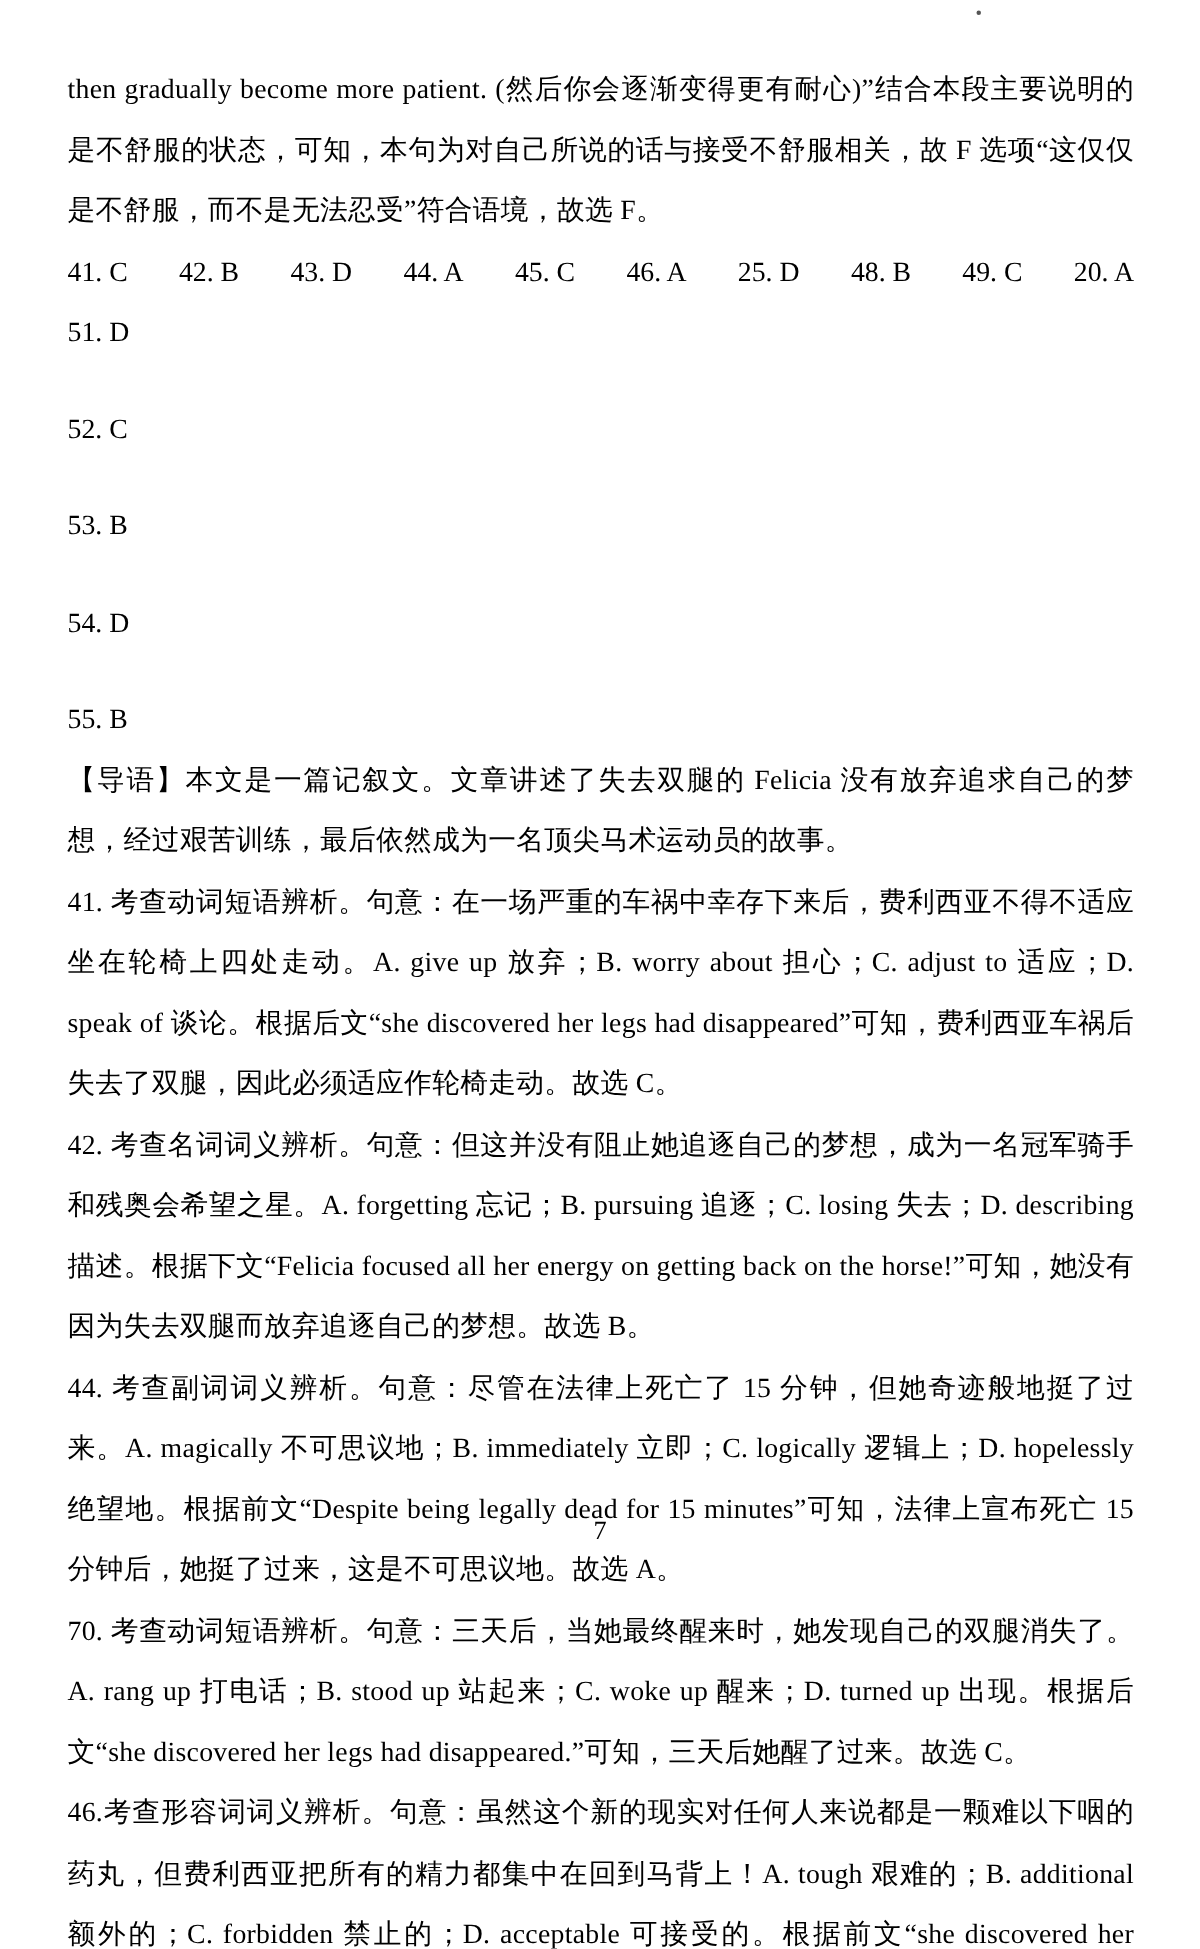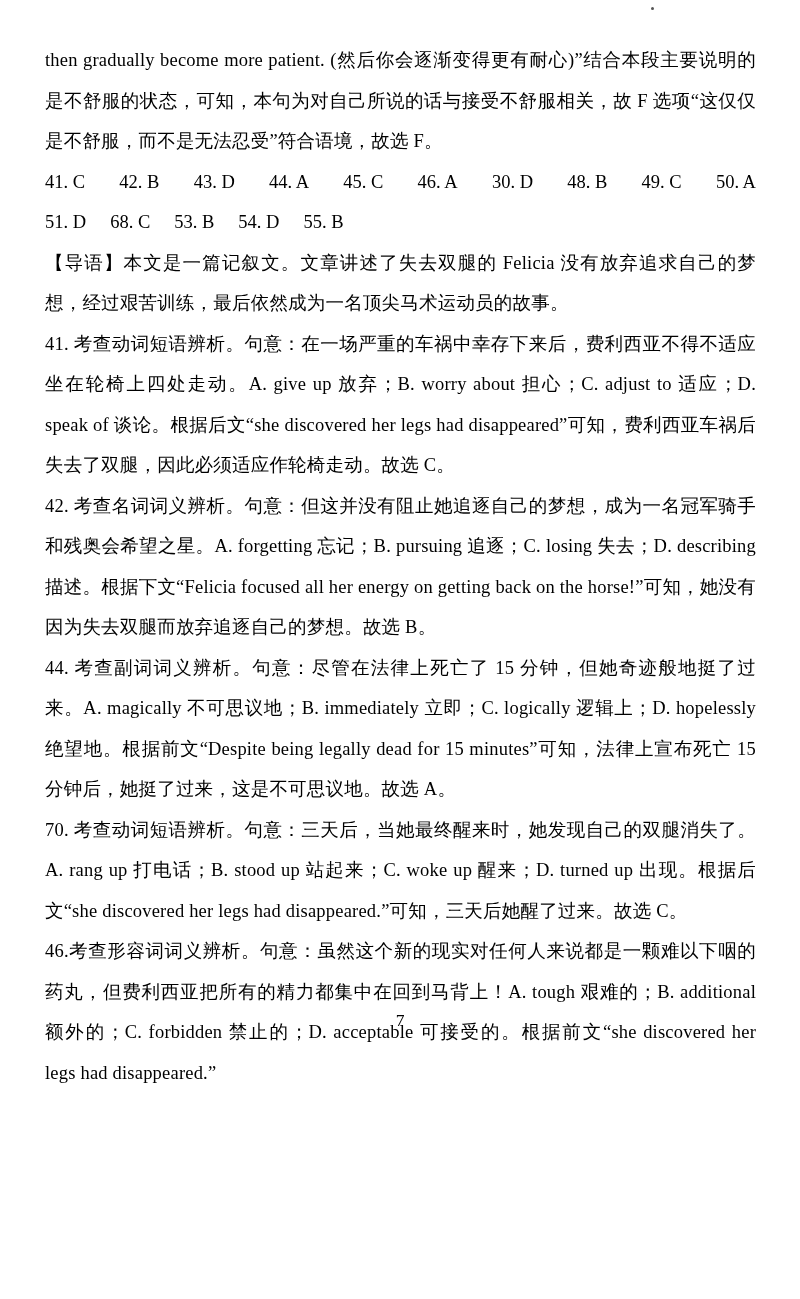--- a/index.html
+++ b/index.html
@@ -42,20 +42,21 @@
     font-size: 18.5px;
     line-height: 40.5px;
     white-space: nowrap;
   }
   .answers-row-1 {
     justify-content: space-between;
   }
   .answers-row-2 {
     justify-content: flex-start;
     gap: 24px;
+    flex-direction: column;
   }
   .answer-item {
     display: inline-block;
   }
   .page-number {
     position: absolute;
     left: 0;
     bottom: 12px;
     width: 800px;
     text-align: center;
@@ -83,29 +84,29 @@
 
 
 
   <div class="answers-row answers-row-1">
     <span class="answer-item">41. C</span>
     <span class="answer-item">42. B</span>
     <span class="answer-item">43. D</span>
     <span class="answer-item">44. A</span>
     <span class="answer-item">45. C</span>
     <span class="answer-item">46. A</span>
-    <span class="answer-item">30. D</span>
+    <span class="answer-item">25. D</span>
     <span class="answer-item">48. B</span>
     <span class="answer-item">49. C</span>
-    <span class="answer-item">50. A</span>
+    <span class="answer-item">20. A</span>
   </div>
 
   <div class="answers-row answers-row-2">
     <span class="answer-item">51. D</span>
-    <span class="answer-item">68. C</span>
+    <span class="answer-item">52. C</span>
     <span class="answer-item">53. B</span>
     <span class="answer-item">54. D</span>
     <span class="answer-item">55. B</span>
   </div>
 
   <p class="para">【导语】本文是一篇记叙文。文章讲述了失去双腿的 Felicia 没有放弃追求自己的梦想，经过艰苦训练，最后依然成为一名顶尖马术运动员的故事。</p>
 
   <p class="para">41. 考查动词短语辨析。句意：在一场严重的车祸中幸存下来后，费利西亚不得不适应坐在轮椅上四处走动。A. give up 放弃；B. worry about 担心；C. adjust to 适应；D. speak of 谈论。根据后文“she discovered her legs had disappeared”可知，费利西亚车祸后失去了双腿，因此必须适应作轮椅走动。故选 C。</p>
   <p class="para">42. 考查名词词义辨析。句意：但这并没有阻止她追逐自己的梦想，成为一名冠军骑手和残奥会希望之星。A. forgetting 忘记；B. pursuing 追逐；C. losing 失去；D. describing 描述。根据下文“Felicia focused all her energy on getting back on the horse!”可知，她没有因为失去双腿而放弃追逐自己的梦想。故选 B。</p>
   <p class="para">44. 考查副词词义辨析。句意：尽管在法律上死亡了 15 分钟，但她奇迹般地挺了过来。A. magically 不可思议地；B. immediately 立即；C. logically 逻辑上；D. hopelessly 绝望地。根据前文“Despite being legally dead for 15 minutes”可知，法律上宣布死亡 15 分钟后，她挺了过来，这是不可思议地。故选 A。</p>

